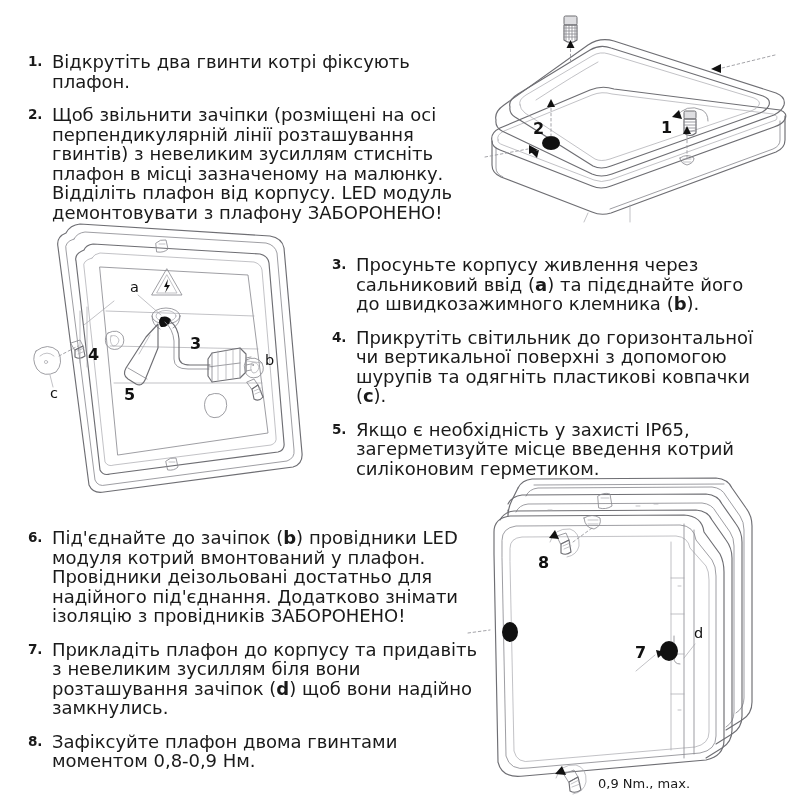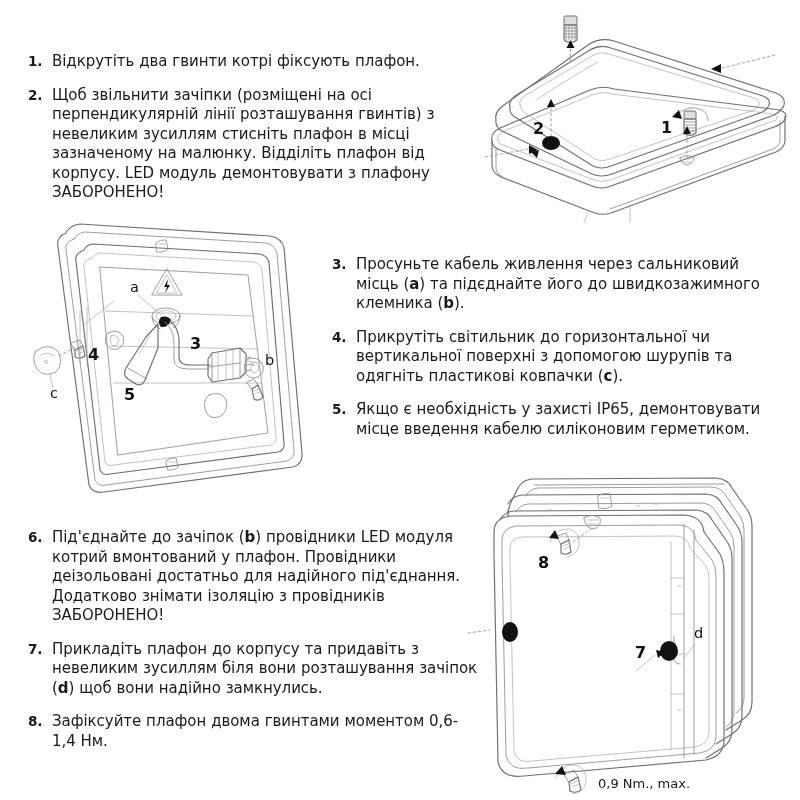--- a/index.html
+++ b/index.html
@@ -37,21 +37,21 @@
   .step-num {
     font-weight: bold;
     font-size: 13.6px;
     line-height: 19.5px;
     width: 24px;
     flex: 0 0 24px;
     text-align: left;
     letter-spacing: -0.2px;
   }
   .step-text {
-    font-size: 15px;
+    font-size: 18px;
     line-height: 19.5px;
     letter-spacing: -0.05px;
     word-spacing: 0.2px;
   }
   .step-text b { font-weight: bold; }
 
   #steps-top    { left: 28px;  top: 52px;  width: 446px; }
   #steps-right  { left: 332px; top: 255px; width: 440px; }
   #steps-bottom { left: 28px;  top: 528px; width: 450px; }
 
@@ -105,50 +105,50 @@
       <div class="step-num">2.</div>
       <div class="step-text">Щоб звільнити зачіпки (розміщені на осі перпендикулярній лінії розташування гвинтів) з невеликим зусиллям стисніть плафон в місці зазначеному на малюнку. Відділіть плафон від корпусу. LED модуль демонтовувати з плафону ЗАБОРОНЕНО!</div>
     </div>
 
   </div>
 
   <div class="steps" id="steps-right">
 
     <div class="step">
       <div class="step-num">3.</div>
-      <div class="step-text"><span>Просуньте кабель живлення через сальниковий місць (</span><b>a</b><span>) та підєднайте його до швидкозажимного клемника (</span><b>b</b><span>).</span></div>
+      <div class="step-text"><span>Просуньте корпусу живлення через сальниковий ввід (</span><b>a</b><span>) та підєднайте його до швидкозажимного клемника (</span><b>b</b><span>).</span></div>
     </div>
 
     <div class="step">
       <div class="step-num">4.</div>
       <div class="step-text"><span>Прикрутіть світильник до горизонтальної чи вертикальної поверхні з допомогою шурупів та одягніть пластикові ковпачки (</span><b>c</b><span>).</span></div>
     </div>
 
     <div class="step">
       <div class="step-num">5.</div>
-      <div class="step-text">Якщо є необхідність у захисті IP65, демонтовувати місце введення кабелю силіконовим герметиком.</div>
+      <div class="step-text">Якщо є необхідність у захисті IP65, загерметизуйте місце введення котрий силіконовим герметиком.</div>
     </div>
 
   </div>
 
   <div class="steps" id="steps-bottom">
 
     <div class="step">
       <div class="step-num">6.</div>
       <div class="step-text"><span>Під'єднайте до зачіпок (</span><b>b</b><span>) провідники LED модуля котрий вмонтований у плафон. Провідники деізольовані достатньо для надійного під'єднання. Додатково знімати ізоляцію з провідників ЗАБОРОНЕНО!</span></div>
     </div>
 
     <div class="step">
       <div class="step-num">7.</div>
       <div class="step-text"><span>Прикладіть плафон до корпусу та придавіть з невеликим зусиллям біля вони розташування зачіпок (</span><b>d</b><span>) щоб вони надійно замкнулись.</span></div>
     </div>
 
     <div class="step">
       <div class="step-num">8.</div>
-      <div class="step-text">Зафіксуйте плафон двома гвинтами моментом 0,6-1,4 Нм.</div>
+      <div class="step-text">Зафіксуйте плафон двома гвинтами моментом 0,8-0,9 Нм.</div>
     </div>
 
   </div>
 
   <div class="fig" id="fig-top">
     <svg width="320" height="225" viewBox="0 0 320 225">
 
       <path class="ln" d="M12 141 L12 165 Q12 173 21 177 L112 212 Q121 216 131 213 L296 152 Q305 148 305 140 L305 116"></path>
       <path class="ln-thin" d="M16 148 L16 168 Q16 174 23 177"></path>
       <path class="ln-thin" d="M300 121 L300 140 Q300 146 293 149 L130 209"></path>

